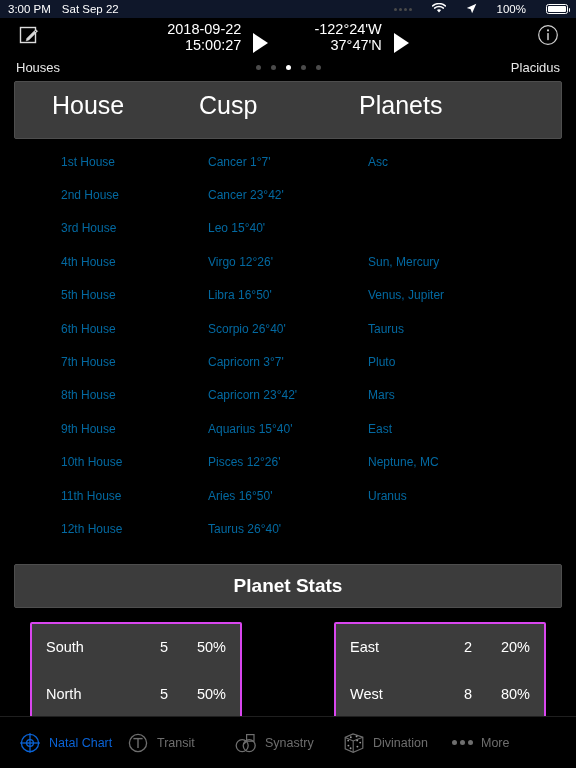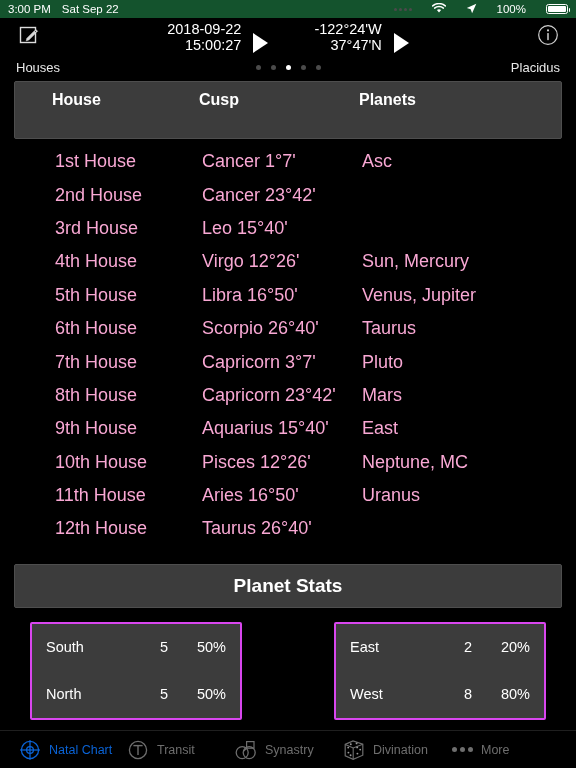--- a/index.html
+++ b/index.html
@@ -10,21 +10,21 @@
     color:#fff;
     overflow:hidden;
   }
 
   
   .statusbar {
     height:18px; width:100%;
     display:flex; align-items:center;
     padding:4px 8px;
     font-size:11.5px; color:#fff;
-    background:#14532d;
+    background:#0f172a;
   }
   .sb-left { display:flex; align-items:center; gap:11px; }
   .sb-right { margin-left:auto; display:flex; align-items:center; gap:20px; }
   .sig-dots { display:flex; gap:2px; align-items:center; }
   .sig-dots i { width:3px; height:3px; border-radius:50%; background:#4a4a4a; display:block; }
   .wifi-ic { display:block; }
   .loc-ic { display:block; }
   .batt {
     width:22px; height:10px; border:1px solid #fff; border-radius:2.5px;
     position:relative; display:block;
@@ -82,35 +82,35 @@
 
   
   .panel {
     margin:3px 14px 0 14px;
     background:#3c3c3c;
     border:1px solid #4e4e4e;
     border-radius:2px;
   }
   .thead { height:56px; display:flex; align-items:flex-start; padding-top:9px; }
   .thead .cell {
-    font-size:16px; font-weight:bold; color:#fff;
+    font-size:25px; font-weight:normal; color:#fff;
   }
 
   
   .col-house   { width:184px; padding-left:37px; }
   .col-cusp    { width:160px; }
   .col-planets { flex:1; }
 
   
   .tbody { margin-top:6px; }
   .trow {
     height:33.4px;
     display:flex; align-items:center;
-    padding-left:18px;
-    font-size:18px; color:#f9a8d4;
+    padding-left:24px;
+    font-size:12px; color:#0369a1;
   }
   .trow .col-house { padding-left:37px; }
 
   
   .stats-title-panel {
     margin:18px 14px 0 14px;
     height:44px;
     background:#3c3c3c;
     border:1px solid #4e4e4e;
     border-radius:2px;
@@ -136,21 +136,21 @@
     display:flex; align-items:center;
     font-size:14.5px; color:#fff;
   }
   .stat-label { width:92px; }
   .stat-count { width:52px; text-align:center; }
   .stat-pct   { flex:1; text-align:right; }
 
   
   .tabbar {
     position:absolute; left:0; bottom:0;
-    width:576px; height:38px;
+    width:576px; height:52px;
     background:#000;
     border-top:1px solid #1f1f1f;
     display:flex; align-items:center;
     padding:16px 18px;
   }
   .tab {
     display:flex; align-items:center; gap:7px;
     font-size:12.5px;
     color:#6e6e6e;
     flex:1; justify-content:flex-start;

